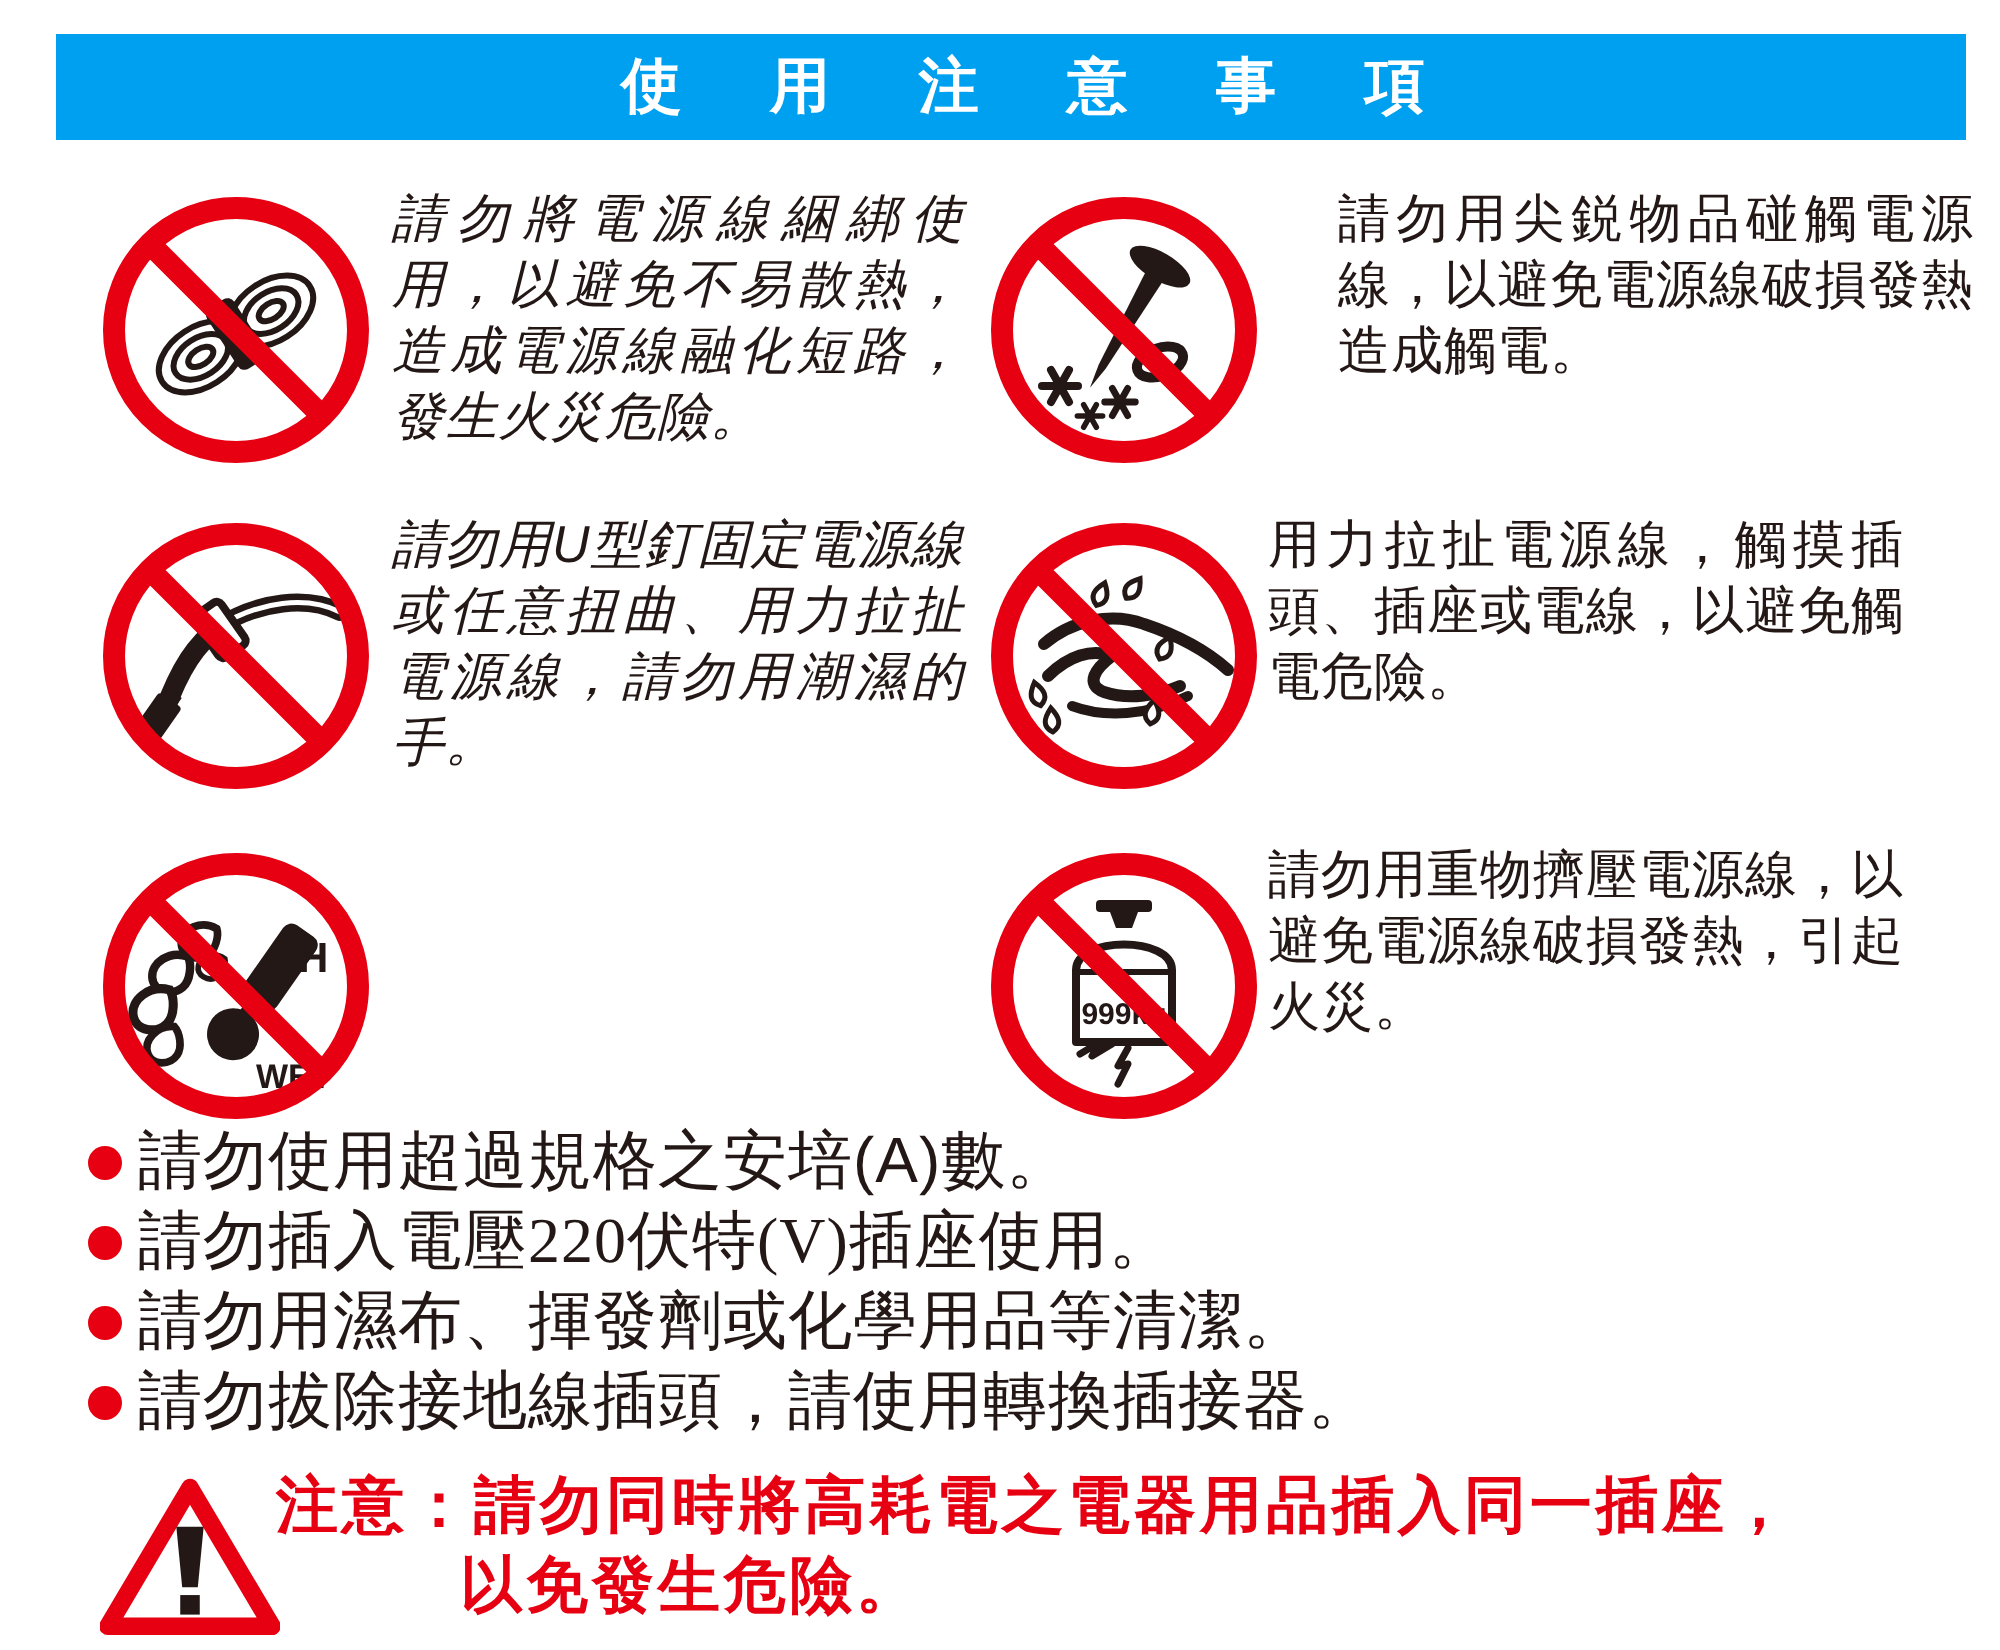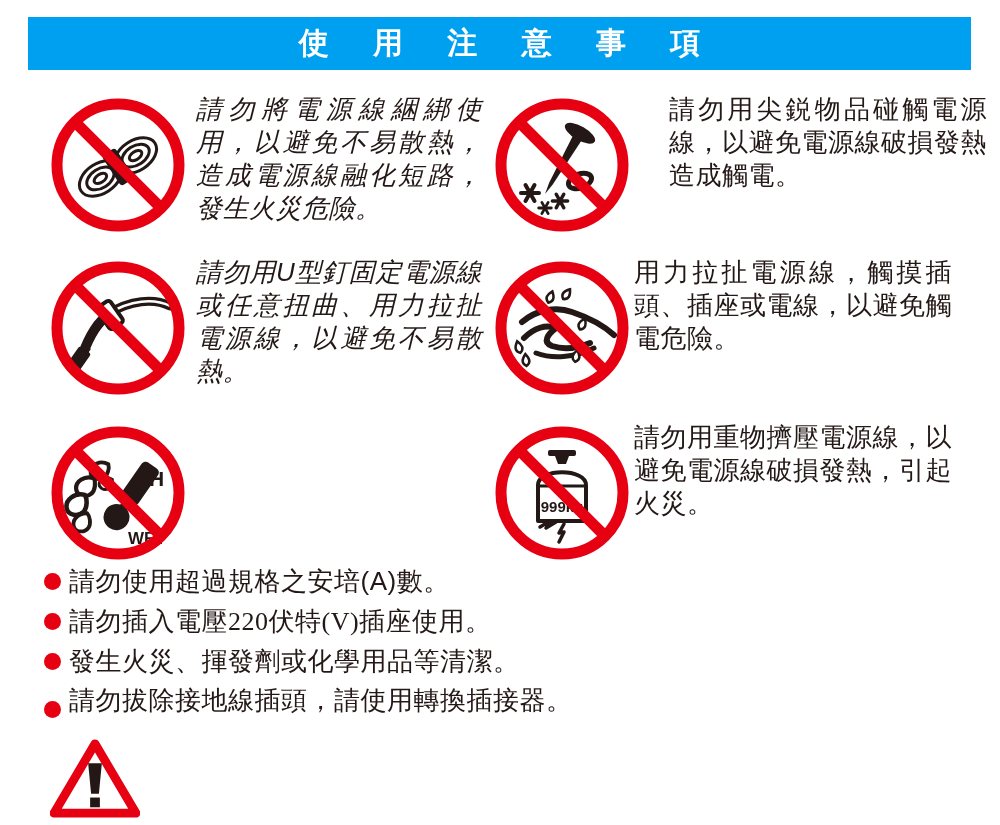--- a/index.html
+++ b/index.html
@@ -2,35 +2,35 @@
 <html><head>
 <meta charset="utf-8">
 <style>
   html,body{margin:0;padding:0;background:#fff;}
   #page{position:relative;width:1000px;height:825px;background:#fff;overflow:hidden;
         font-family:"Liberation Sans","DejaVu Sans",sans-serif;color:#231815;}
   .abs{position:absolute;}
 
   
   #title-bar{left:28px;top:17px;width:943px;height:53px;display:flex;
-             align-items:center;justify-content:center;}
+             align-items:center;justify-content:center;padding-left:12px;}
   #title-bar .title{font-size:30px;font-weight:bold;letter-spacing:18px;
                     padding-left:18px;white-space:nowrap;}
 
   
   .warn-icon{width:140px;height:140px;}
   .warn-text{font-size:26px;line-height:33px;text-align:justify;
              text-align-last:left;letter-spacing:0.5px;}
   .col-l{left:196px;width:286px;font-style:italic;}
   .col-r{left:634px;width:318px;}
 
   
   .note-row{position:absolute;left:44px;display:flex;align-items:center;height:34px;}
   .bullet{width:17px;height:17px;border-radius:50%;margin-right:8px;flex:0 0 auto;}
-  .note-text{font-size:26px;white-space:nowrap;letter-spacing:0.5px;}
+  .note-text{font-size:32px;white-space:nowrap;letter-spacing:0.5px;}
 
   
   #caution-text{left:138px;top:733px;width:850px;font-weight:bold;
                 font-size:31px;line-height:40px;letter-spacing:2px;}
   #caution-line2{padding-left:92px;}
 
   svg text{font-family:"Liberation Sans","DejaVu Sans",sans-serif;}
 </style>
 </head>
 <body>
@@ -91,21 +91,21 @@
     <g transform="translate(31,101) rotate(35)">
       <rect x="-7" y="-11" width="14" height="22" rx="2" fill="#231815"></rect>
       <rect x="-4" y="-15" width="8" height="5" fill="#231815"></rect>
     </g>
     <g transform="translate(62,57) rotate(-35)">
       <rect x="-8" y="-13" width="16" height="26" rx="3" fill="#fff" stroke="#231815" stroke-width="4"></rect>
     </g>
     <circle cx="70" cy="70" r="61" fill="none" stroke="#E60012" stroke-width="11"></circle>
     <line x1="27" y1="27" x2="113" y2="113" stroke="#E60012" stroke-width="11"></line>
   </svg>
-  <div class="abs warn-text col-l" style="top:256px;">請勿用U型釘固定電源線或任意扭曲、用力拉扯電源線，以避免不易散熱。</div>
+  <div class="abs warn-text col-l" style="top:256px;">請勿用U型釘固定電源線或任意扭曲、用力拉扯電源線，請勿用潮濕的手。</div>
 
   <svg class="abs warn-icon" style="left:492px;top:258px;" viewBox="0 0 140 140">
     <g stroke="#231815" fill="none" stroke-linecap="round">
       <path d="M 30,64 C 44,52 64,48 80,54 C 98,60 112,68 122,77" stroke-width="6"></path>
       <path d="M 32,80 C 42,70 54,66 64,70 C 56,76 50,84 60,88 C 72,92 86,90 98,85" stroke-width="6"></path>
       <path d="M 44,95 C 60,101 82,100 102,90" stroke-width="5"></path>
     </g>
     <g fill="#fff" stroke="#231815" stroke-width="2.5">
       <path transform="translate(58,40) rotate(20)" d="M 0,-7 C 4,-2 5,2 0,5 C -5,2 -4,-2 0,-7 Z"></path>
       <path transform="translate(74,37) rotate(35)" d="M 0,-7 C 4,-2 5,2 0,5 C -5,2 -4,-2 0,-7 Z"></path>
@@ -156,26 +156,30 @@
   <div class="note-row" style="top:564px;">
     <span class="bullet" style="background:#E60012;"></span>
     <span class="note-text">請勿使用超過規格之安培(A)數。</span>
   </div>
   <div class="note-row" style="top:604px;font-family:Liberation Serif, serif;">
     <span class="bullet" style="background:#E60012;"></span>
     <span class="note-text">請勿插入電壓220伏特(V)插座使用。</span>
   </div>
   <div class="note-row" style="top:644px;">
     <span class="bullet" style="background:#E60012;"></span>
-    <span class="note-text">發生火災、揮發劑或化學用品等清潔。</span>
+    <span class="note-text">請勿用濕布、揮發劑或化學用品等清潔。</span>
   </div>
-  <div class="note-row" style="top:684px;align-items:flex-end;">
+  <div class="note-row" style="top:684px;">
     <span class="bullet" style="background:#E60012;"></span>
     <span class="note-text">請勿拔除接地線插頭，請使用轉換插接器。</span>
   </div>
 
   <svg class="abs" style="left:50px;top:736px;" width="90" height="84" viewBox="0 0 92 86">
     <path d="M 46,8 L 88,79 L 4,79 Z" fill="#fff" stroke="#E60012" stroke-width="9" stroke-linejoin="round"></path>
     <path d="M 39,28 L 53,28 L 50,59 L 42,59 Z" fill="#231815"></path>
     <rect x="41" y="63" width="10" height="10" fill="#231815"></rect>
   </svg>
+  <div id="caution-text" class="abs" style="color:#E60012;">
+    <div id="caution-line1">注意：請勿同時將高耗電之電器用品插入同一插座，</div>
+    <div id="caution-line2">以免發生危險。</div>
+  </div>
 
 </div>
 
 </body></html>

